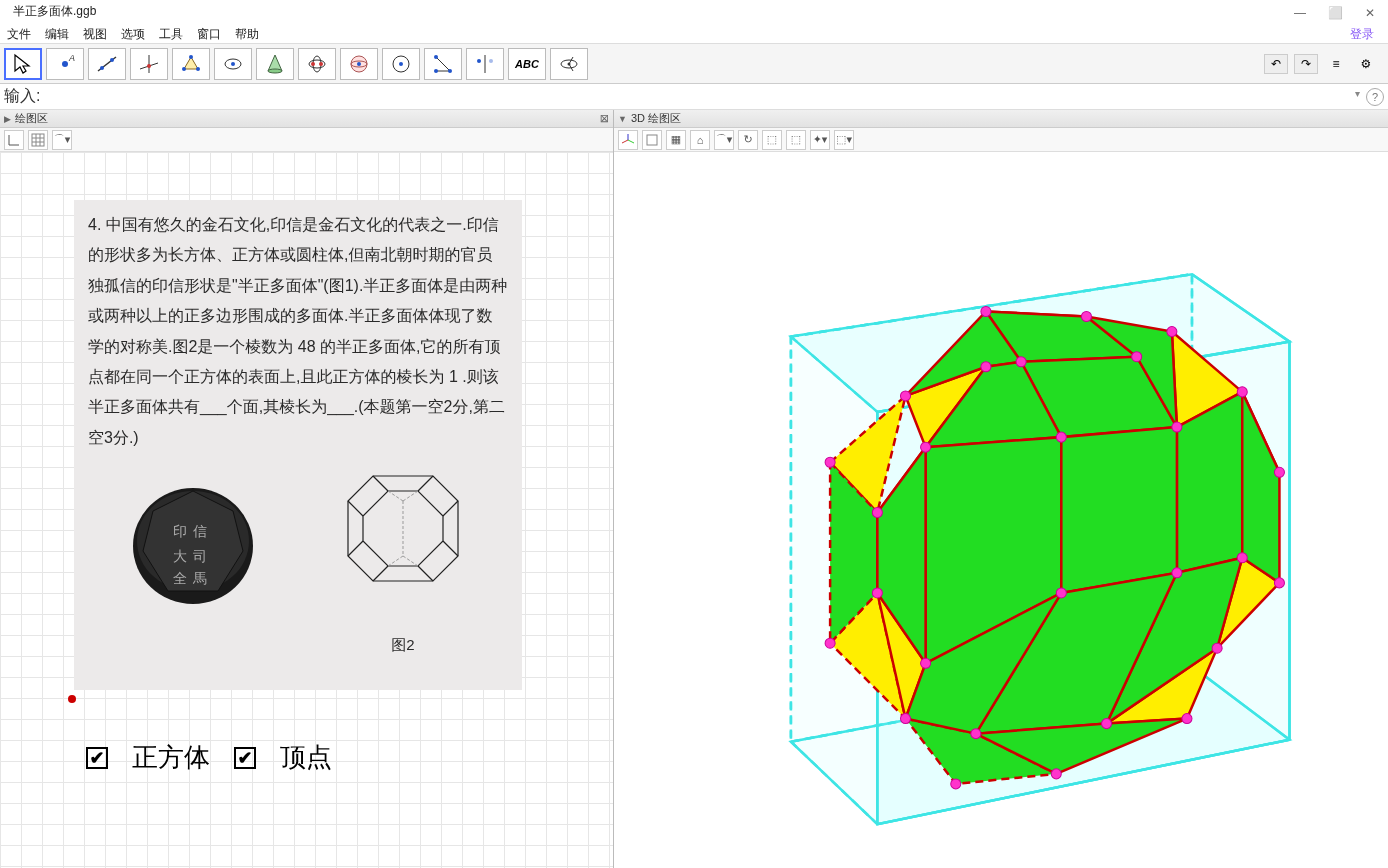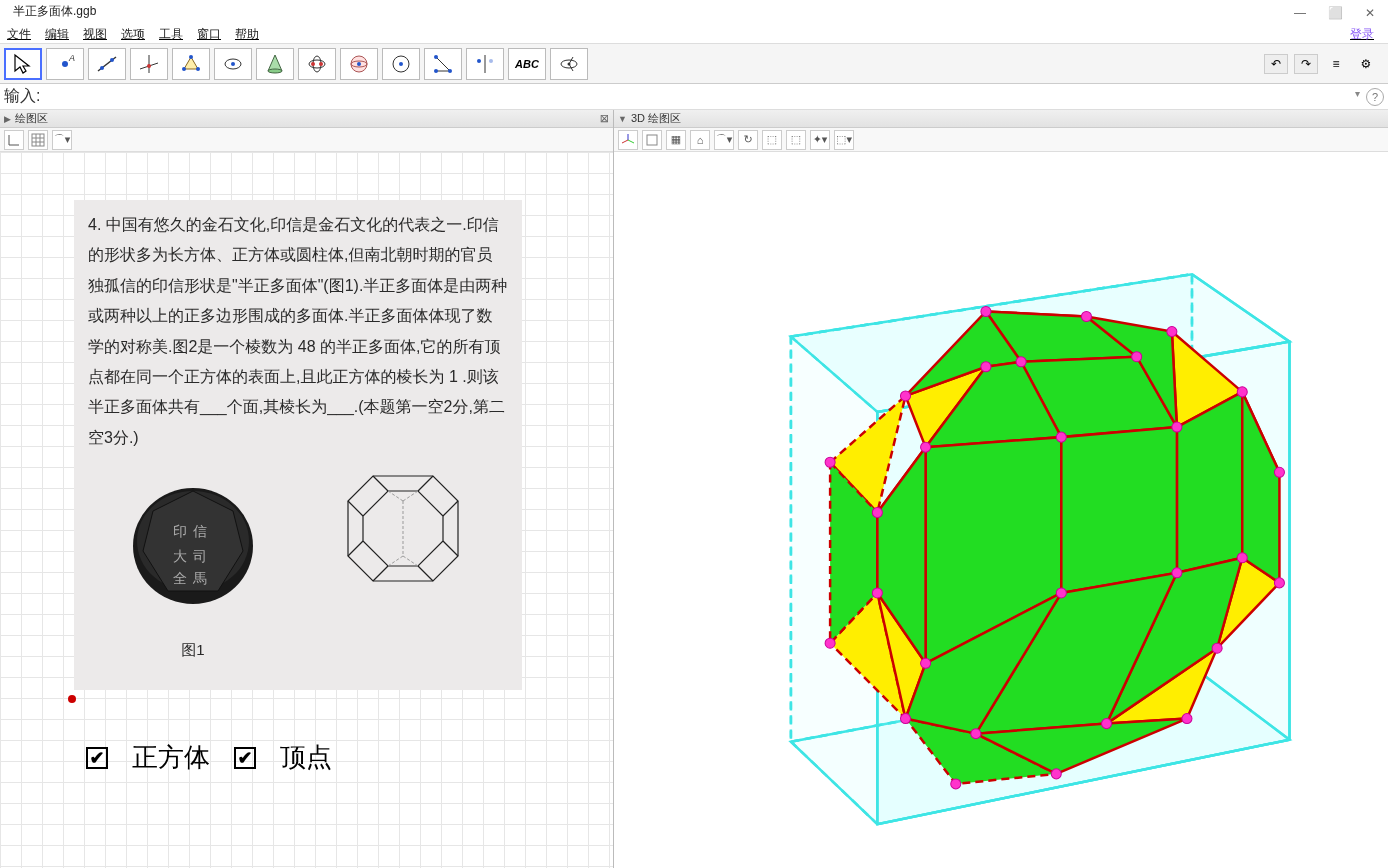--- a/index.html
+++ b/index.html
@@ -22,21 +22,20 @@
   align-items: flex-end;
 }
 .title-right { margin-left: auto; display: flex; gap: 22px; color:#666; }
 .title-right span { cursor: default; }
 .menubar {
   height: 22px;
   background: #fff;
   padding: 2px 0;
   display: flex;
   border-bottom: 1px solid #ddd;
-  text-decoration: underline;
 }
 .menubar .menu-item {
   padding: 2px 7px;
   font-size: 12px;
   color: #222;
   cursor: default;
 }
 .menubar .login { margin-left:auto; padding-right:14px; color:#8b5cf6;}
 .toolbar {
   height: 40px;
@@ -331,21 +330,20 @@
               <ellipse cx="75" cy="85" rx="60" ry="58" fill="#1a1a1a"></ellipse>
               <ellipse cx="75" cy="80" rx="56" ry="50" fill="#2a2a2a"></ellipse>
               <path d="M35 50 L75 30 L115 50 L125 90 L100 130 L50 130 L25 90 Z" fill="#333" stroke="#111"></path>
               <text x="55" y="75" fill="#aaa" font-size="14">印</text>
               <text x="75" y="75" fill="#aaa" font-size="14">信</text>
               <text x="55" y="100" fill="#aaa" font-size="14">大</text>
               <text x="75" y="100" fill="#aaa" font-size="14">司</text>
               <text x="55" y="122" fill="#aaa" font-size="14">全</text>
               <text x="75" y="122" fill="#aaa" font-size="14">馬</text>
             </svg>
-            <div class="caption">图1</div>
           </div>
           <div class="img-slot">
             <svg class="poly-svg" viewBox="0 0 140 155">
               <g fill="none" stroke="#222" stroke-width="1.2">
                 <polygon points="40,15 100,15 125,40 125,95 100,120 40,120 15,95 15,40"></polygon>
                 <line x1="40" y1="15" x2="55" y2="30"></line>
                 <line x1="100" y1="15" x2="85" y2="30"></line>
                 <line x1="125" y1="40" x2="110" y2="55"></line>
                 <line x1="125" y1="95" x2="110" y2="80"></line>
                 <line x1="100" y1="120" x2="85" y2="105"></line>
@@ -355,20 +353,21 @@
                 <polygon points="55,30 85,30 110,55 110,80 85,105 55,105 30,80 30,55"></polygon>
               </g>
               <g fill="none" stroke="#999" stroke-width="1" stroke-dasharray="3,2">
                 <line x1="55" y1="30" x2="70" y2="40"></line>
                 <line x1="85" y1="30" x2="70" y2="40"></line>
                 <line x1="70" y1="40" x2="70" y2="95"></line>
                 <line x1="55" y1="105" x2="70" y2="95"></line>
                 <line x1="85" y1="105" x2="70" y2="95"></line>
               </g>
             </svg>
+            <div class="caption">图2</div>
           </div>
         </div>
       </div>
       <div class="red-dot"></div>
       <div class="checkbox-row">
         <div class="cb">✔</div>
         <span>正方体</span>
         <div class="cb">✔</div>
         <span>顶点</span>
       </div>

